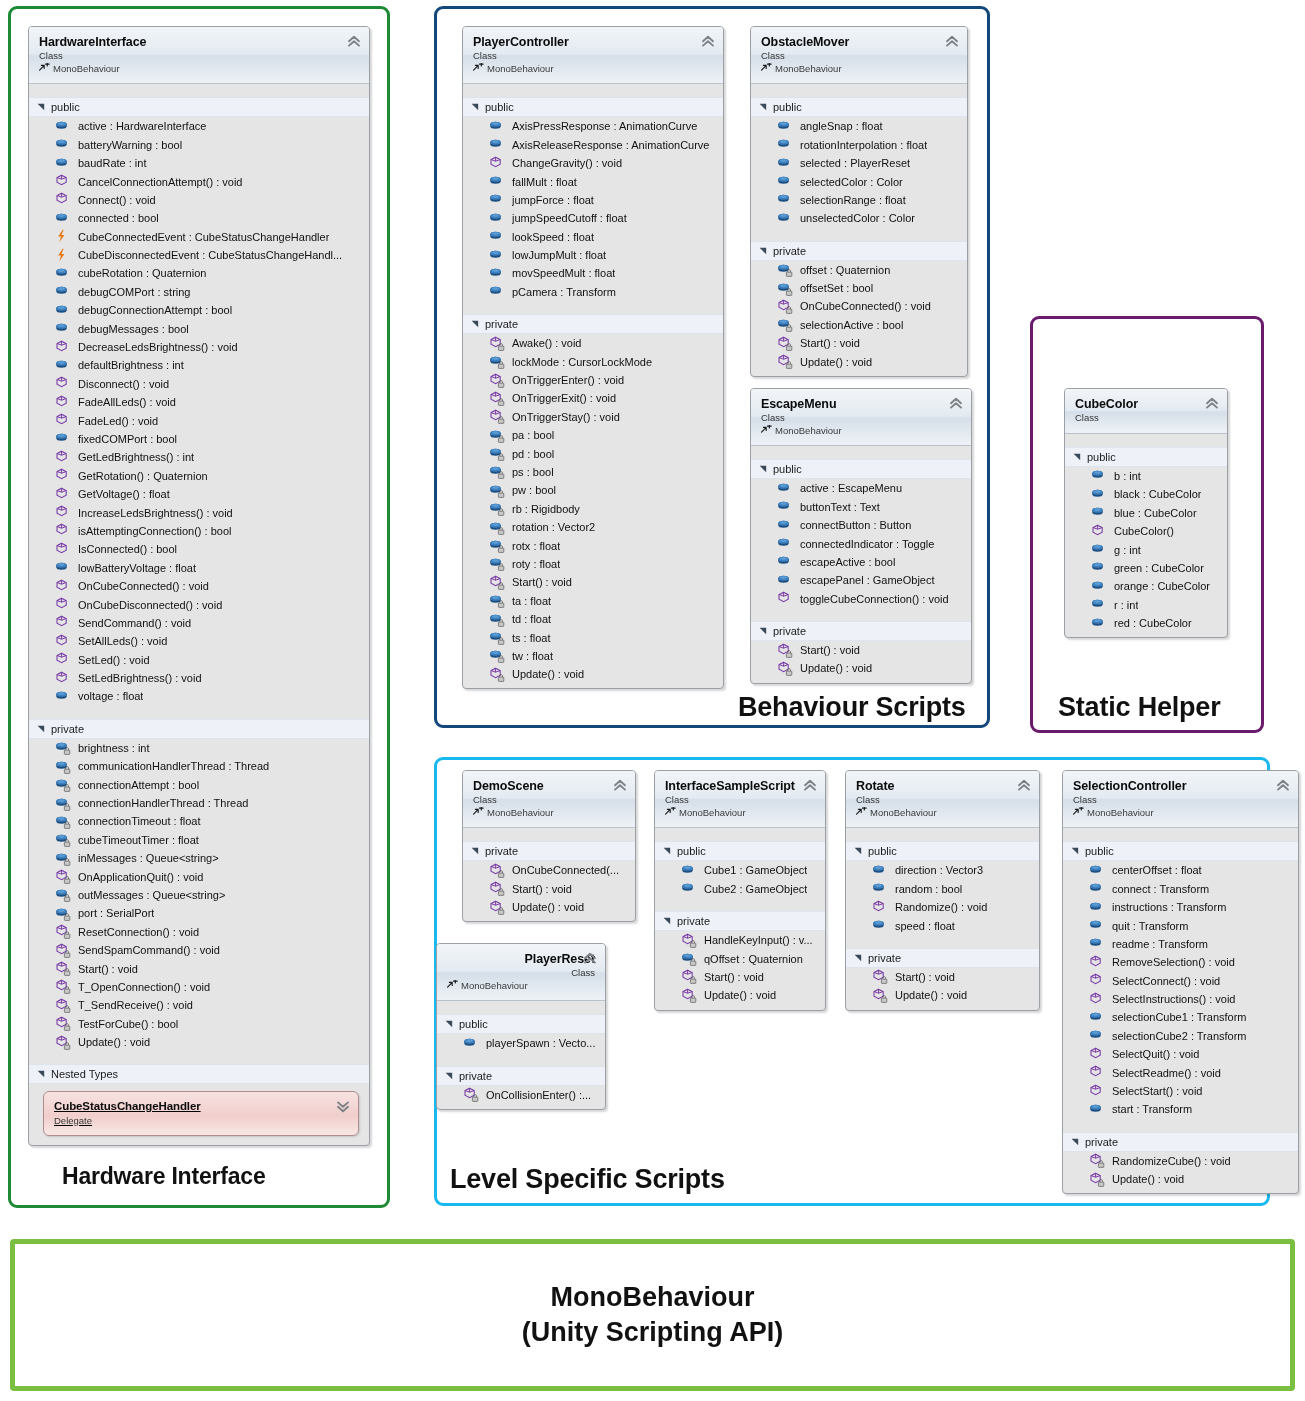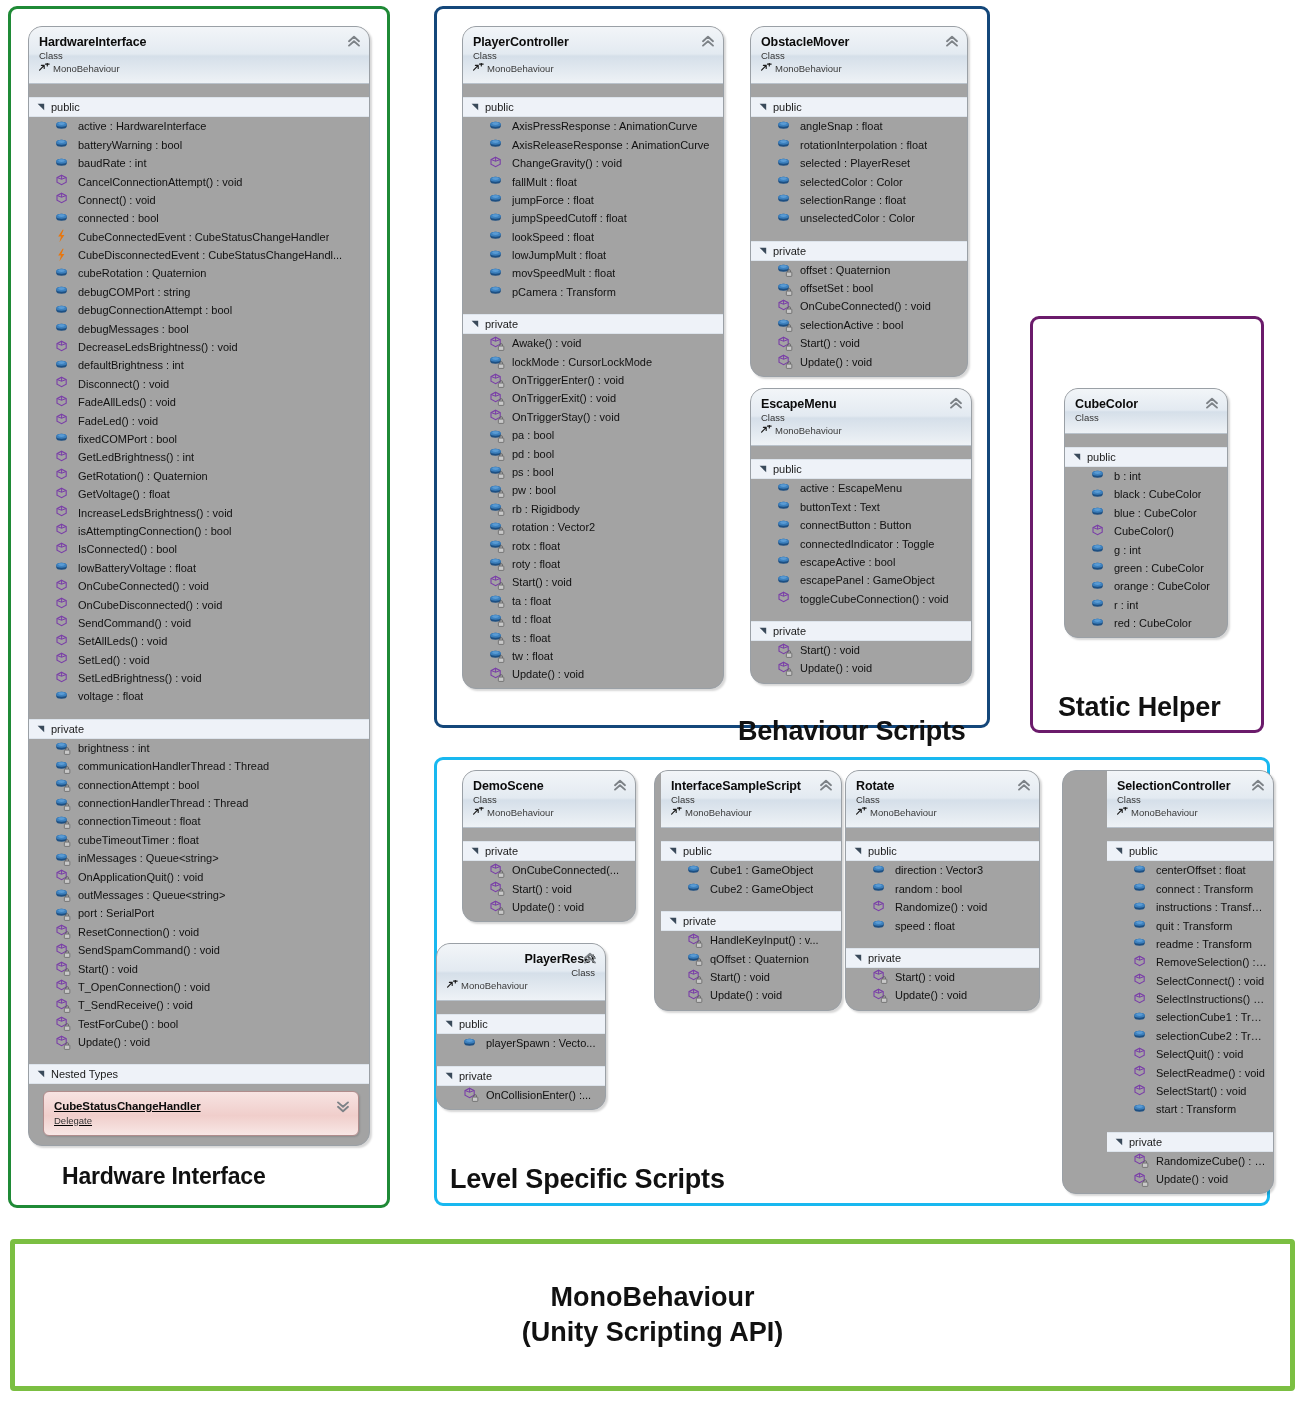--- a/index.html
+++ b/index.html
@@ -28,40 +28,40 @@
     white-space: nowrap;
   }
 
   #group-hardware   { left: 8px;   top: 6px;    width: 382px; height: 1202px; border: 3px solid #1f8a36; }
   #group-behaviour  { left: 434px; top: 6px;    width: 556px; height: 722px;  border: 3px solid #14477a; }
   #group-statichelp { left: 1030px;top: 316px;  width: 234px; height: 417px;  border: 3px solid #6b1b6b; }
   #group-level      { left: 434px; top: 757px;  width: 836px; height: 449px;  border: 3px solid #18b8f0; }
   #group-mono       { left: 10px;  top: 1239px; width: 1285px;height: 152px;  border: 5px solid #7bbf42; border-radius: 4px; }
 
   .lbl-hardware  { left: 62px;   top: 1163px; font-size: 23px; }
-  .lbl-behaviour { left: 738px;  top: 692px;  font-size: 27px; margin-top: 24px; }
+  .lbl-behaviour { left: 738px;  top: 692px;  font-size: 27px; }
   .lbl-static    { left: 1058px; top: 692px;  font-size: 27px; }
   .lbl-level     { left: 450px;  top: 1164px; font-size: 27px; }
 
   #mono-text {
     position: absolute;
     left: 10px; top: 1239px; width: 1285px; height: 152px;
     display: flex; flex-direction: column;
     align-items: center; justify-content: center;
     font-size: 27px; font-weight: bold; color: #111;
     line-height: 1.28; text-align: center;
   }
 
   
   .cls {
     position: absolute;
     box-sizing: border-box;
-    background: #a3a3a3;
+    background: #e5e5e5;
     border: 1px solid #9aa0a6;
-    border-radius: 14px;
+    border-radius: 4px;
     box-shadow: 2px 2px 2px rgba(0,0,0,0.16);
     overflow: hidden;
   }
   .cls-head {
     position: relative;
     background: linear-gradient(to bottom, #f2f5f8 0%, #e3eaf1 48%, #d5dfe9 52%, #eef2f6 100%);
     border-bottom: 1px solid #b9c2cb;
     padding: 8px 10px 9px 10px;
   }
   .cls-name {
@@ -120,23 +120,23 @@
   .nested .cls-kind { font-size: 9.5px; }
 
   
   #cls-hardwareinterface  { left: 28px;   top: 26px;   width: 342px; }
   #cls-playercontroller   { left: 462px;  top: 26px;   width: 262px; }
   #cls-obstaclemover      { left: 750px;  top: 26px;   width: 218px; }
   #cls-escapemenu         { left: 750px;  top: 388px;  width: 222px; }
   #cls-cubecolor          { left: 1064px; top: 388px;  width: 164px; }
   #cls-demoscene          { left: 462px;  top: 770px;  width: 174px; }
   #cls-playerreset        { left: 436px;  top: 943px;  width: 170px; text-align: right; }
-  #cls-interfacesample    { left: 654px;  top: 770px;  width: 188px; padding-left: 6px; }
+  #cls-interfacesample    { left: 654px;  top: 770px;  width: 172px; }
   #cls-rotate             { left: 845px;  top: 770px;  width: 195px; }
-  #cls-selectioncontroller{ left: 1062px; top: 770px;  width: 212px; padding-left: 44px; }
+  #cls-selectioncontroller{ left: 1062px; top: 770px;  width: 237px; }
 </style>
 </head>
 <body>
 
 <div class="group" id="group-hardware"></div>
 <div class="group" id="group-behaviour"></div>
 <div class="group" id="group-statichelp"></div>
 <div class="group" id="group-level"></div>
 <div class="group" id="group-mono"></div>
 

